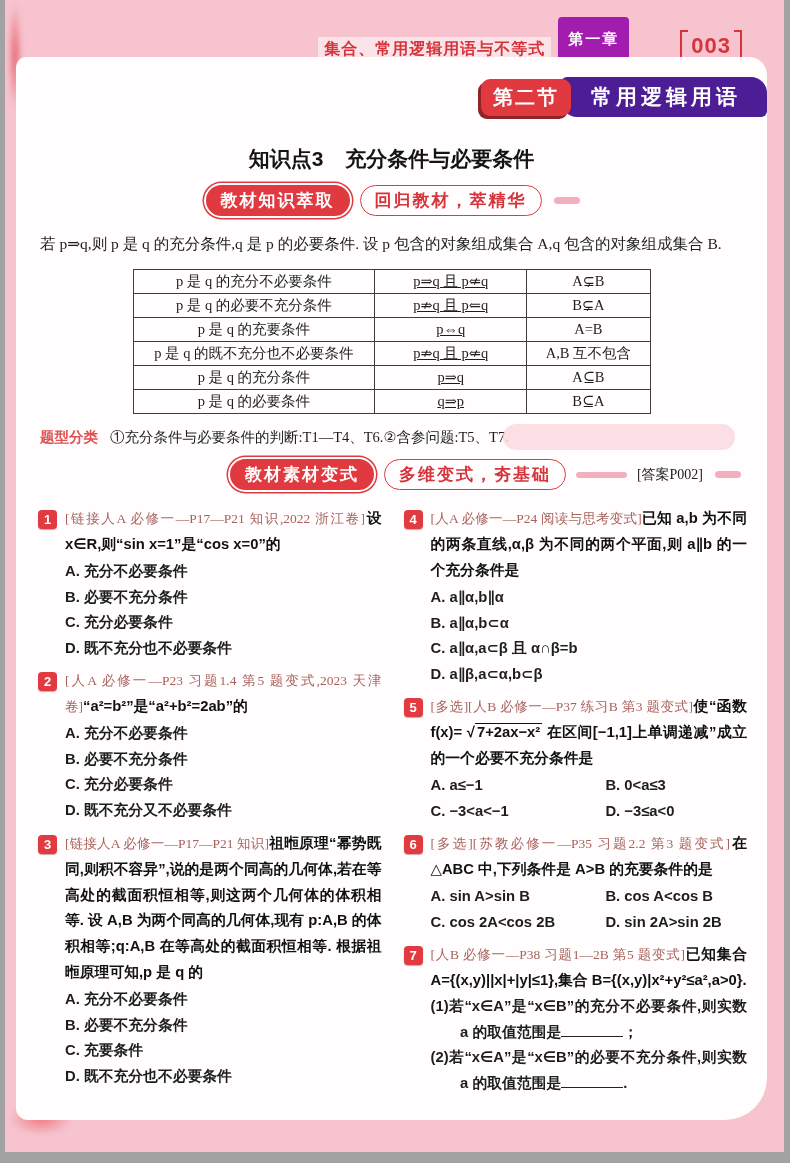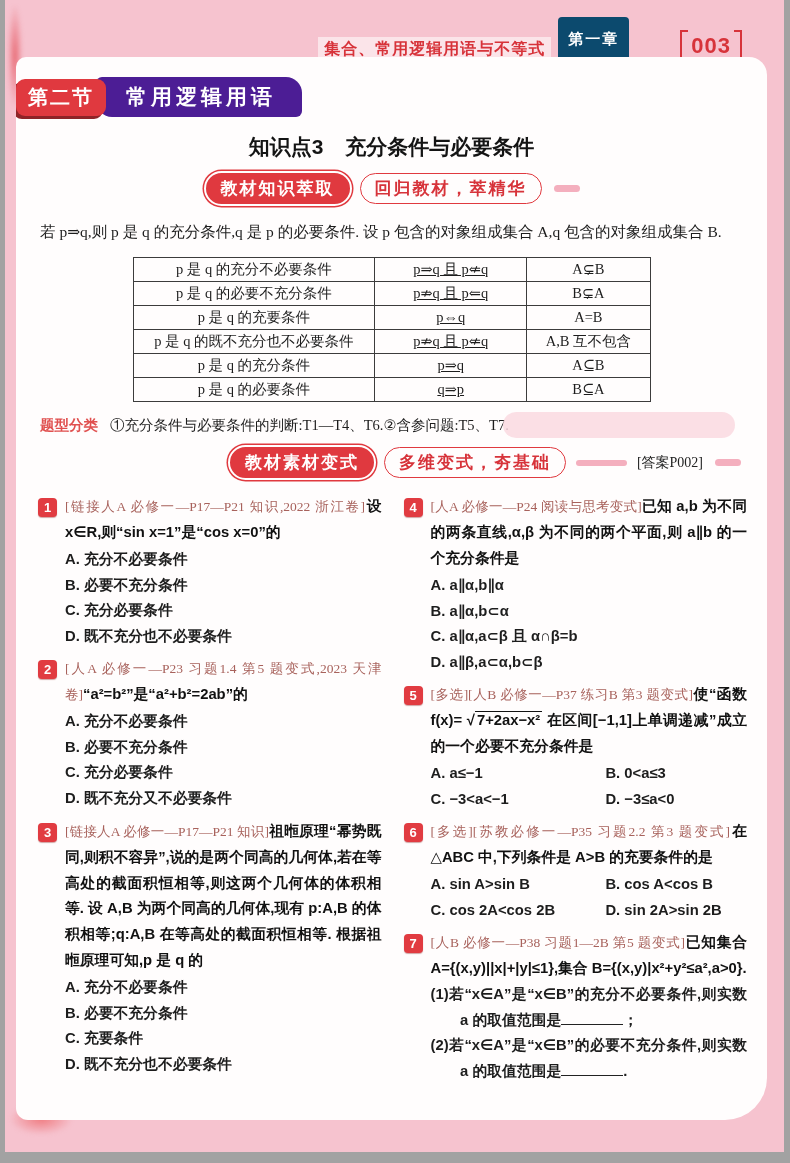--- a/index.html
+++ b/index.html
@@ -9,39 +9,39 @@
   .pink-page{position:absolute;left:5px;top:0;right:6px;bottom:11px;background:#f6c3cf;}
   .smudge-tl{position:absolute;left:3px;top:6px;width:14px;height:100px;border-radius:10px;
              background:radial-gradient(ellipse at center,#e86a74 0%,rgba(232,106,116,0) 75%);filter:blur(2px);}
   .smudge-bl{position:absolute;left:6px;bottom:18px;width:60px;height:30px;border-radius:12px;
              background:radial-gradient(ellipse at center,#ef7b80 0%,rgba(239,123,128,0) 75%);filter:blur(2px);}
   
   .page-header{position:absolute;top:17px;right:42px;display:flex;align-items:flex-end;gap:7px;
                font-family:"Liberation Sans","DejaVu Sans",sans-serif;}
   .chapter-strip{background:rgba(255,255,255,0.55);color:#d7333a;font-weight:bold;font-size:16px;
                  padding:2px 6px;letter-spacing:1px;}
-  .chapter-badge{background:#0c4a6e;color:#fff;font-weight:bold;font-size:15px;padding:13px 10px;
+  .chapter-badge{background:#a21caf;color:#fff;font-weight:bold;font-size:15px;padding:13px 10px;
                  border-radius:4px;letter-spacing:2px;}
   .pagenum-wrap{display:flex;align-items:center;margin-left:44px;}
   .bracket{width:6px;height:28px;}
   .bracket.l{border-top:2.5px solid #d7333a;border-left:2.5px solid #d7333a;border-bottom:2.5px solid #d7333a;}
   .bracket.r{border-top:2.5px solid #d7333a;border-right:2.5px solid #d7333a;border-bottom:2.5px solid #d7333a;}
   .pagenum{color:#d7333a;font-weight:bold;font-size:22px;padding:0 3px;letter-spacing:1px;}
   
   .panel{position:absolute;left:11px;top:57px;width:751px;height:1063px;background:#fffdfd;
          border-radius:10px 18px 42px 12px;overflow:hidden;}
   
-  .section-banner{display:flex;justify-content:flex-start;align-items:center;margin-top:20px;
+  .section-banner{display:flex;justify-content:flex-end;align-items:center;margin-top:20px;
                   font-family:"Liberation Sans","DejaVu Sans",sans-serif;}
   .section-badge{background:#e0393f;color:#fff;font-size:20px;font-weight:bold;padding:5px 12px;
                  border-radius:9px;box-shadow:-3px 3px 0 #8f2327;position:relative;z-index:2;letter-spacing:2px;}
   .section-title{background:#4c1d95;color:#fff;font-size:21px;font-weight:bold;padding:6px 26px 6px 30px;
                  border-radius:6px 16px 6px 16px;margin-left:-10px;letter-spacing:4px;}
   
-  .kp{margin-top:16px;text-align:center;font-family:"Liberation Sans","DejaVu Sans",sans-serif;
+  .kp{margin-top:28px;text-align:center;font-family:"Liberation Sans","DejaVu Sans",sans-serif;
       font-size:21px;font-weight:bold;color:#141414;}
   .kp .kp-label{margin-right:22px;}
   
   .pill-row{display:flex;align-items:center;margin-top:10px;
             font-family:"Liberation Sans","DejaVu Sans",sans-serif;}
   .pill-row.centered{justify-content:center;}
   .pill-solid{background:#e0393f;color:#fff;font-size:17px;font-weight:bold;padding:4px 15px;
               border:2px solid #fff;box-shadow:0 0 0 1.5px #e0393f;border-radius:18px;letter-spacing:2px;}
   .pill-outline{border:1.5px solid #e0393f;color:#d7333a;font-size:17px;font-weight:bold;
                 padding:3px 14px;border-radius:16px;margin-left:8px;letter-spacing:2px;}

